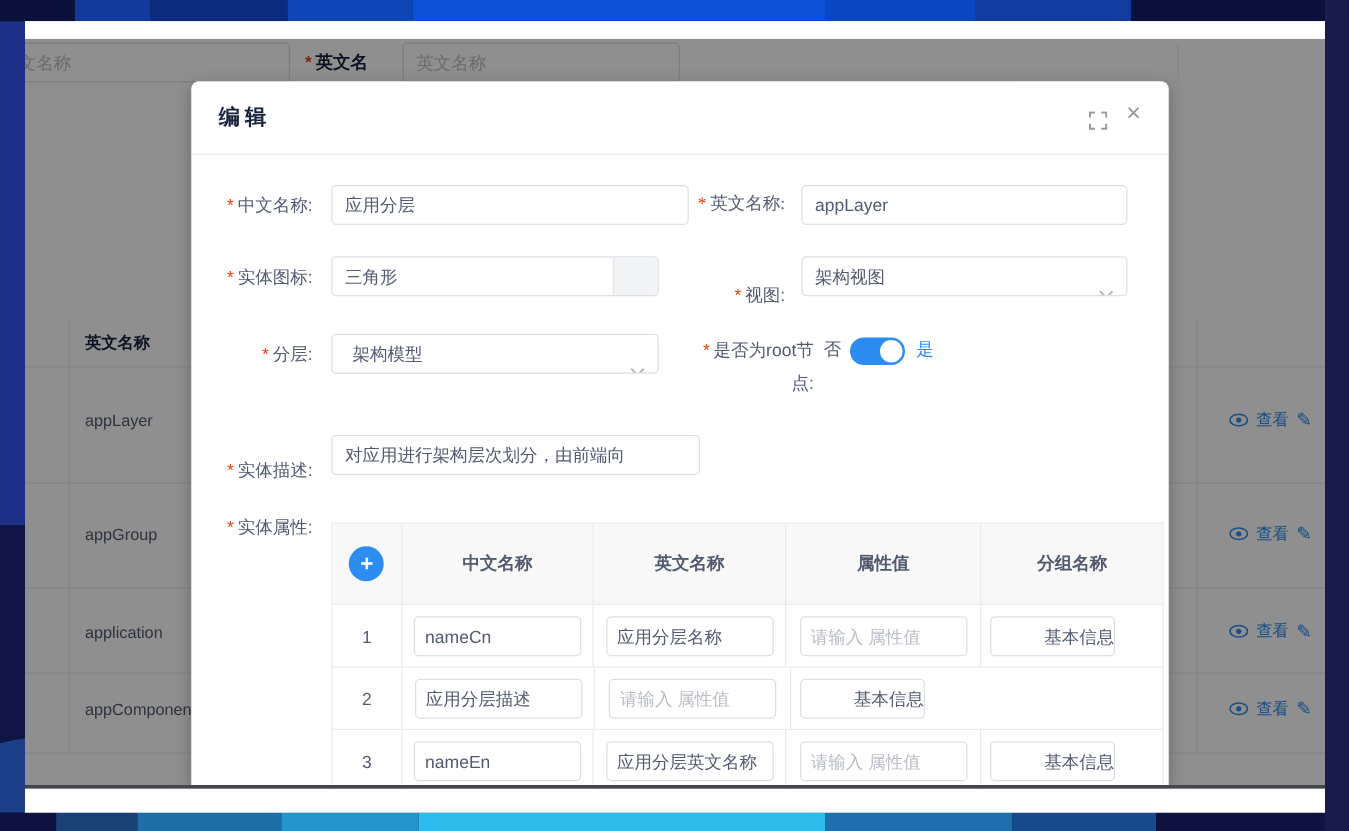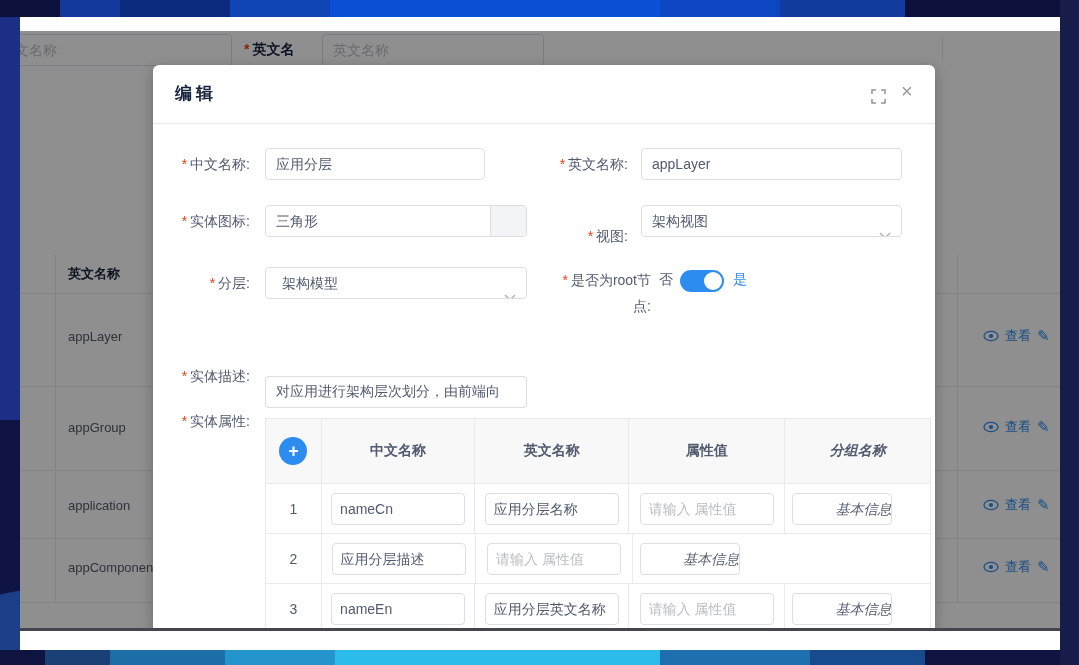--- a/index.html
+++ b/index.html
@@ -38,21 +38,21 @@
   .switch{position:absolute;width:44px;height:22px;border-radius:12px;background:#2d8cf0;}
   .knob{position:absolute;right:2px;top:2px;width:18px;height:18px;border-radius:50%;background:#fff;}
   
   .attr-table{position:absolute;left:112px;top:353px;width:666px;border:1px solid #e8eaec;border-bottom:none;background:#fff;}
   .arow{display:flex;width:100%;}
   .ahead{height:64px;background:#f8f8f9;}
   .abody{height:50px;border-top:1px solid #e8eaec;}
   .acell{display:flex;align-items:center;justify-content:center;border-left:1px solid #e8eaec;
          font-size:14px;color:#515a6e;}
   .acell:first-child{border-left:none;}
-  .c0{width:55px;} .c1{width:154px;} .c2{width:154px;} .c3{width:157px;} .c4{width:146px;justify-content:flex-start;padding-left:7px;font-style:italic;}
+  .c0{width:55px;} .c1{width:154px;} .c2{width:154px;} .c3{width:157px;} .c4{width:146px;justify-content:flex-start;padding-left:7px;}
   .ahead .acell{font-weight:bold;color:#515a6e;}
   .cell-ipt{height:32px;border:1px solid #dcdee2;border-radius:4px;background:#fff;
             font-size:14px;color:#515a6e;line-height:30px;padding:0 8px;
             white-space:nowrap;overflow:hidden;width:134px;}
   .c4 .cell-ipt{width:100px;padding-left:42px;}
   .plus-btn{width:28px;height:28px;border-radius:50%;background:#2d8cf0;color:#fff;
             display:flex;align-items:center;justify-content:center;font-size:18px;line-height:1;}
   .idx{font-size:14px;color:#515a6e;}
   .win-icon{color:#95979c;}
 </style>
@@ -164,24 +164,24 @@
           <path d="M14 10 V14 H10"></path>
           <path d="M5 14 H1 V10"></path>
       </svg>
     </span>
     <span class="abs win-icon" style="left:748px;top:16px;font-size:20px;line-height:20px;">×</span>
     <div class="m-div"></div>
 
     <div class="flabel" style="left:0;top:83px;width:97px;">
       <span class="star">*</span><span>中文名称:</span>
     </div>
-    <div class="ipt" style="left:112px;top:83px;width:220px;">
+    <div class="ipt" style="left:112px;top:83px;width:286px;">
       <span>应用分层</span>
     </div>
-    <div class="flabel" style="left:378px;top:83px;width:97px;">
+    <div class="flabel" style="left:378px;top:83px;width:97px;font-family:Liberation Serif, serif;">
       <span class="star">*</span><span>英文名称:</span>
     </div>
     <div class="ipt" style="left:488px;top:83px;width:261px;">
       <span>appLayer</span>
     </div>
 
     <div class="flabel" style="left:0;top:140px;width:97px;">
       <span class="star">*</span><span>实体图标:</span>
     </div>
     <div class="ipt" style="left:112px;top:140px;width:262px;">
@@ -216,21 +216,21 @@
     </div>
     <div class="abs" style="left:506px;top:206px;font-size:14px;color:#515a6e;">否</div>
     <div class="switch" style="left:527px;top:205px;">
       <span class="knob"></span>
     </div>
     <div class="abs" style="left:580px;top:206px;font-size:14px;color:#2d8cf0;">是</div>
 
     <div class="flabel" style="left:0;top:295px;width:97px;">
       <span class="star">*</span><span>实体描述:</span>
     </div>
-    <div class="ipt" style="left:112px;top:311px;width:262px;font-family:Liberation Serif, serif;">
+    <div class="ipt" style="left:112px;top:283px;width:295px;">
       <span>对应用进行架构层次划分，由前端向</span>
     </div>
 
     <div class="flabel" style="left:0;top:340px;width:97px;">
       <span class="star">*</span><span>实体属性:</span>
     </div>
 
     <div class="attr-table">
       <div class="arow ahead">
         <div class="acell c0">

